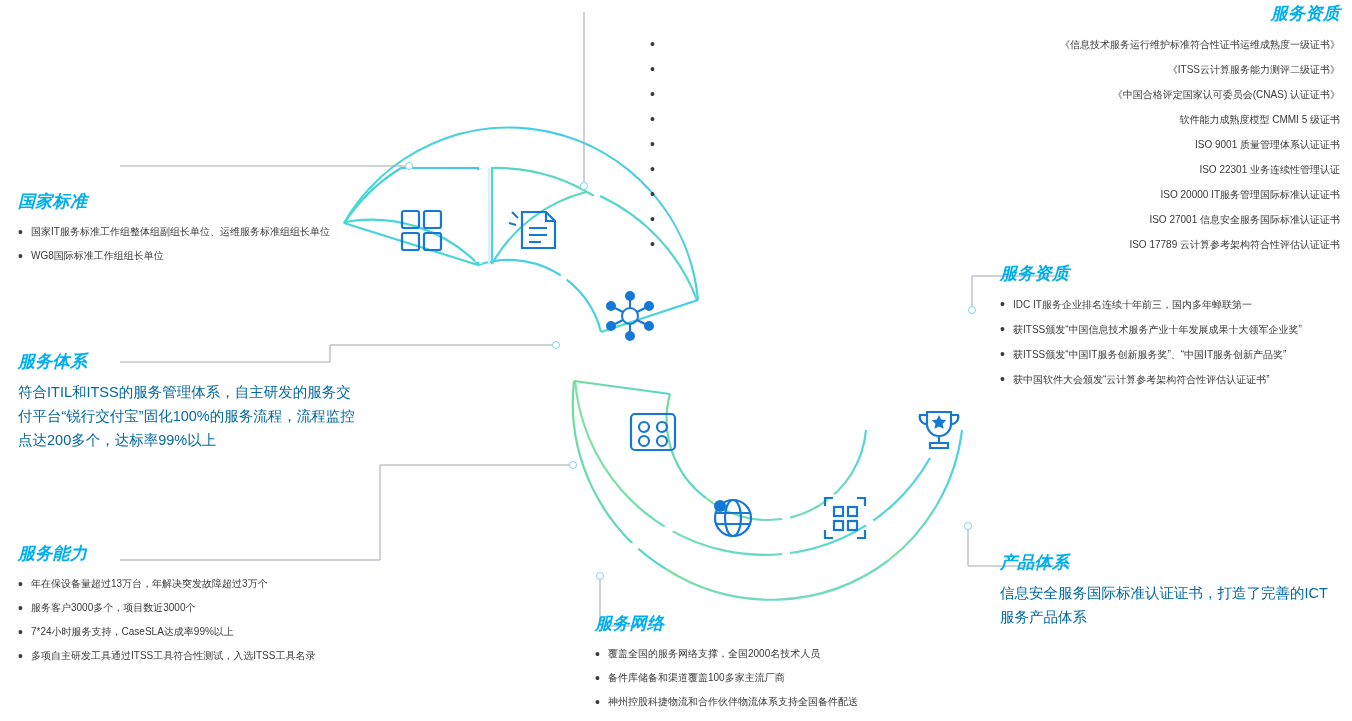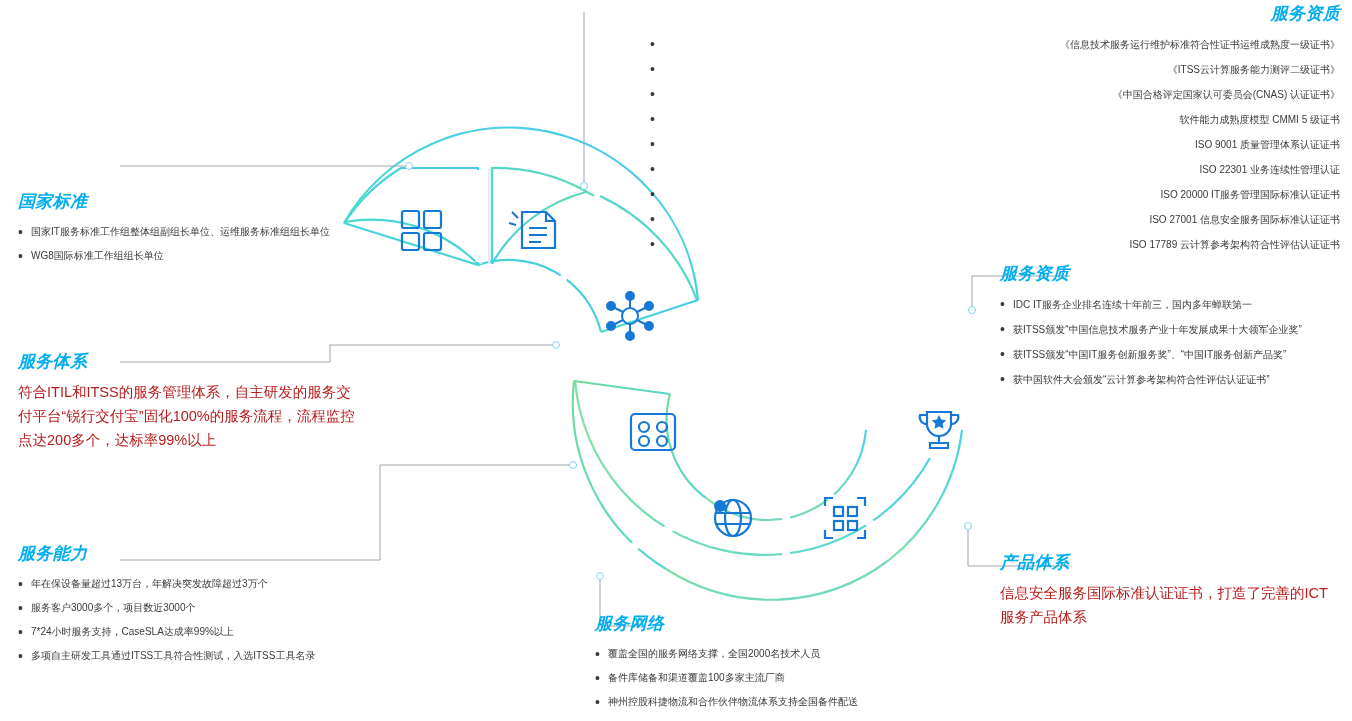--- a/index.html
+++ b/index.html
@@ -56,21 +56,21 @@
     position: absolute;
     left: 0;
     top: 0;
     color: #3a3a3a;
     font-size: 14px;
   }
   .block p.para {
     margin: 0;
     font-size: 14.5px;
     line-height: 24px;
-    color: #b91c1c;
+    color: #0369a1;
   }
   
   #b-national   { left: 18px;  top: 150px;  width: 330px; margin-top: 40px; }
   #b-qual       { left: 650px; top: 2px;    width: 690px; text-align: right; }
   #b-honor      { left: 1000px;top: 262px;  width: 345px; }
   #b-system     { left: 18px;  top: 350px;  width: 340px; }
   #b-capability { left: 18px;  top: 542px;  width: 520px; }
   #b-product    { left: 1000px;top: 551px;  width: 340px; }
   #b-network    { left: 560px; top: 612px;  width: 540px; margin-left: 35px; }
 

